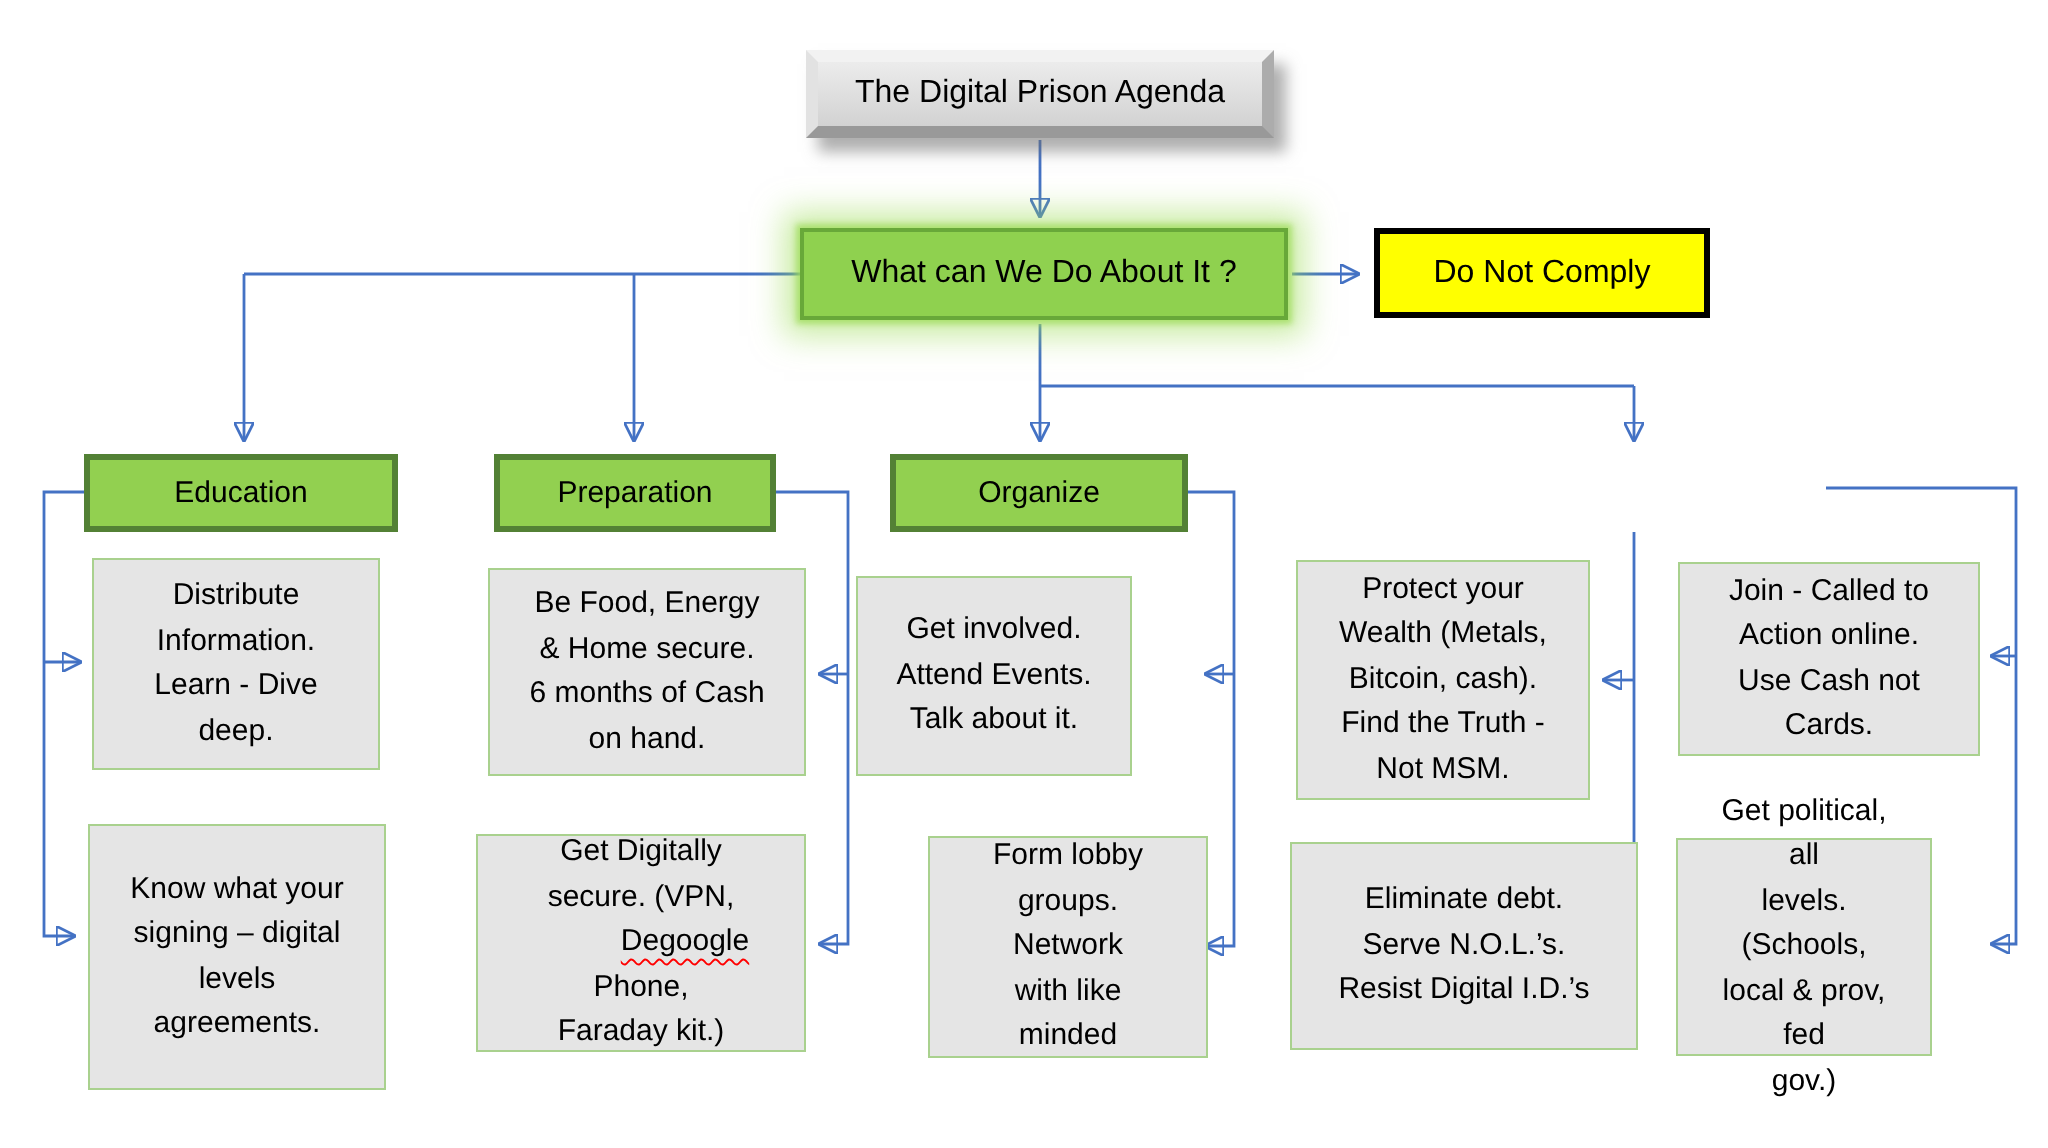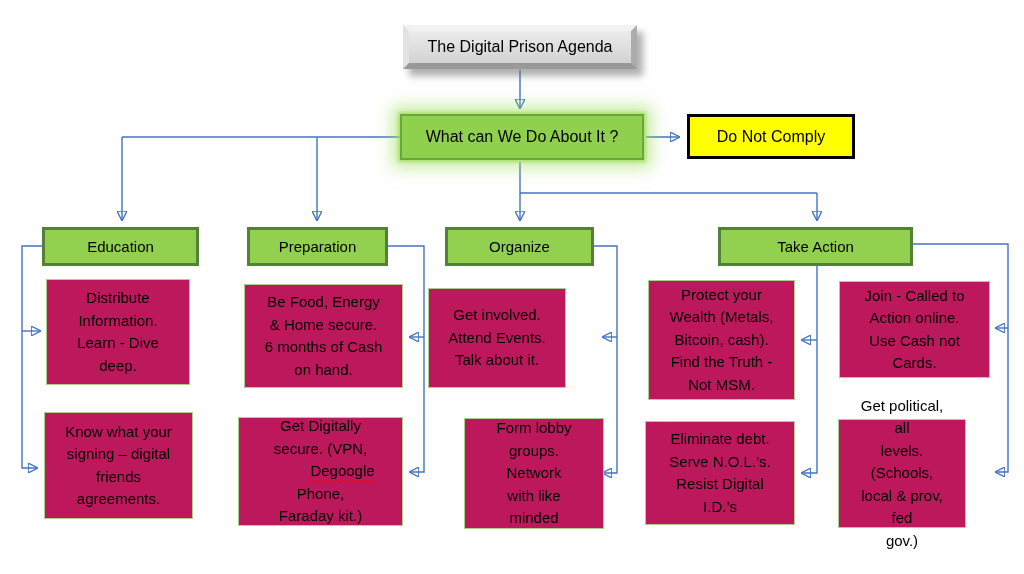--- a/index.html
+++ b/index.html
@@ -18,21 +18,21 @@
     border:6px solid;border-color:#f2f2f2 #acacac #999999 #e2e2e2;
     box-shadow:6px 7px 7px rgba(110,110,110,.55);
     font-size:16px;
   }
   .root-node{
     background:#8fd14f;border:2px solid #68a839;font-size:16px;
     box-shadow:0 0 3px 2px rgba(158,220,90,.75),0 0 15px 8px rgba(158,220,90,.55);
   }
   .directive-node{background:#ffff00;border:3px solid #000;font-size:16px;}
   .header-node{background:#92d050;border:3px solid #538135;font-size:15px;text-align:center;}
-  .content-box{background:#be185d;border:1.5px solid #a9d18e;font-size:15px;line-height:1.5;padding:19px;}
+  .content-box{background:#e5e5e5;border:1.5px solid #a9d18e;font-size:15px;line-height:1.5;padding:19px;}
   .stack{width:100%;}
   .line{display:block;}
   .misspell{
     text-decoration:underline wavy #ff0000;
     text-decoration-thickness:1px;text-underline-offset:3px;margin-left:44px;
   }
 </style>
 </head>
 <body>
 
@@ -78,38 +78,35 @@
 
   <div class="node header-node" style="left:42px;top:227px;width:157px;height:39px;">
     <span>Education</span>
   </div>
   <div class="node header-node" style="left:247px;top:227px;width:141px;height:39px;">
     <span>Preparation</span>
   </div>
   <div class="node header-node" style="left:445px;top:227px;width:149px;height:39px;">
     <span>Organize</span>
   </div>
-  <div class="node header-node" style="left:718px;top:227px;width:195px;height:39px;">
-    <span>Take Action</span>
-  </div>
 
   <div class="node content-box" style="left:46px;top:279px;width:144px;height:106px;">
     <div class="stack">
       <span class="line">Distribute</span>
       <span class="line">Information.</span>
       <span class="line">Learn - Dive</span>
       <span class="line">deep.</span>
     </div>
   </div>
 
-  <div class="node content-box" style="left:44px;top:412px;width:149px;height:107px;">
+  <div class="node content-box" style="left:44px;top:412px;width:149px;height:133px;">
     <div class="stack">
       <span class="line">Know what your</span>
       <span class="line">signing – digital</span>
-      <span class="line">friends</span>
+      <span class="line">levels</span>
       <span class="line">agreements.</span>
     </div>
   </div>
 
   <div class="node content-box" style="left:244px;top:284px;width:159px;height:104px;">
     <div class="stack">
       <span class="line">Be Food, Energy</span>
       <span class="line">&amp; Home secure.</span>
       <span class="line">6 months of Cash</span>
       <span class="line">on hand.</span>
@@ -144,21 +141,21 @@
   <div class="node content-box" style="left:648px;top:280px;width:147px;height:120px;">
     <div class="stack">
       <span class="line">Protect your</span>
       <span class="line">Wealth (Metals,</span>
       <span class="line">Bitcoin, cash).</span>
       <span class="line">Find the Truth -</span>
       <span class="line">Not MSM.</span>
     </div>
   </div>
 
-  <div class="node content-box" style="left:645px;top:421px;width:150px;height:104px;">
+  <div class="node content-box" style="left:645px;top:421px;width:174px;height:104px;">
     <div class="stack">
       <span class="line">Eliminate debt.</span>
       <span class="line">Serve N.O.L.’s.</span>
       <span class="line">Resist Digital I.D.’s</span>
     </div>
   </div>
 
   <div class="node content-box" style="left:839px;top:281px;width:151px;height:97px;">
     <div class="stack">
       <span class="line">Join - Called to</span>

